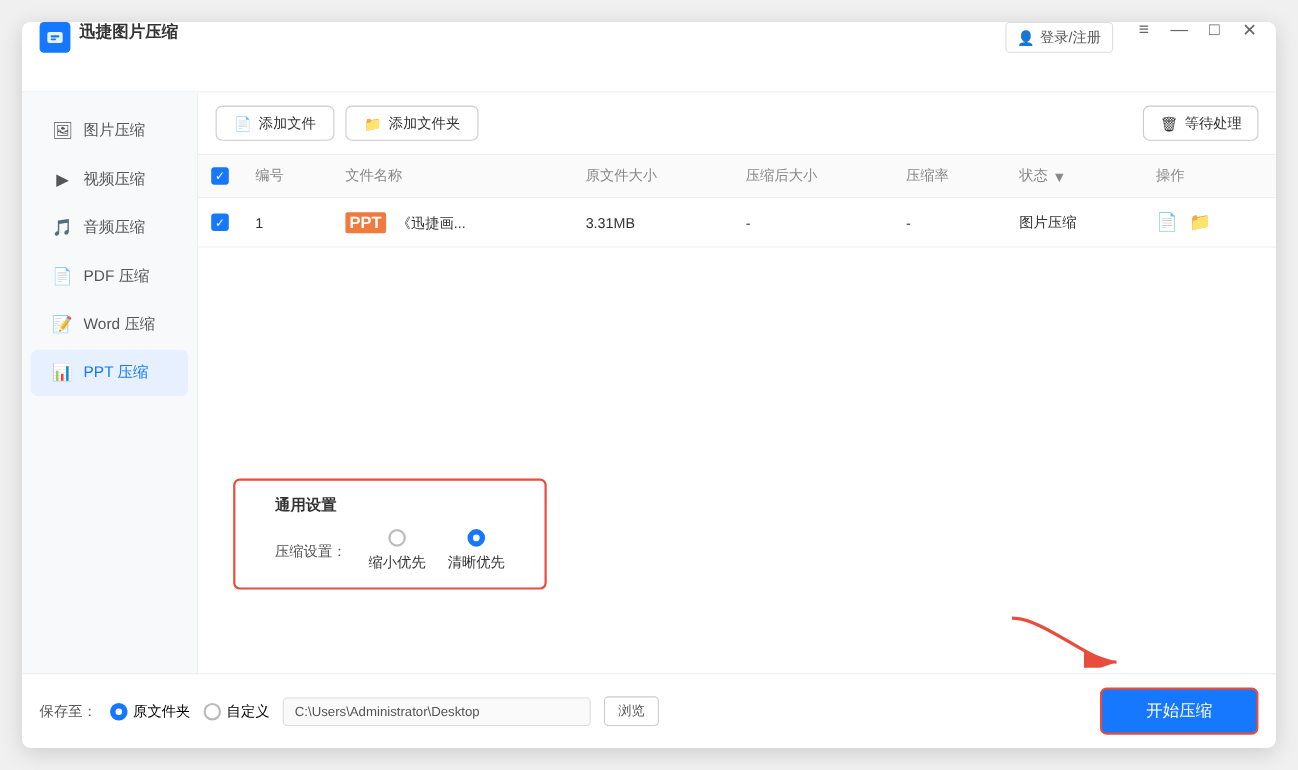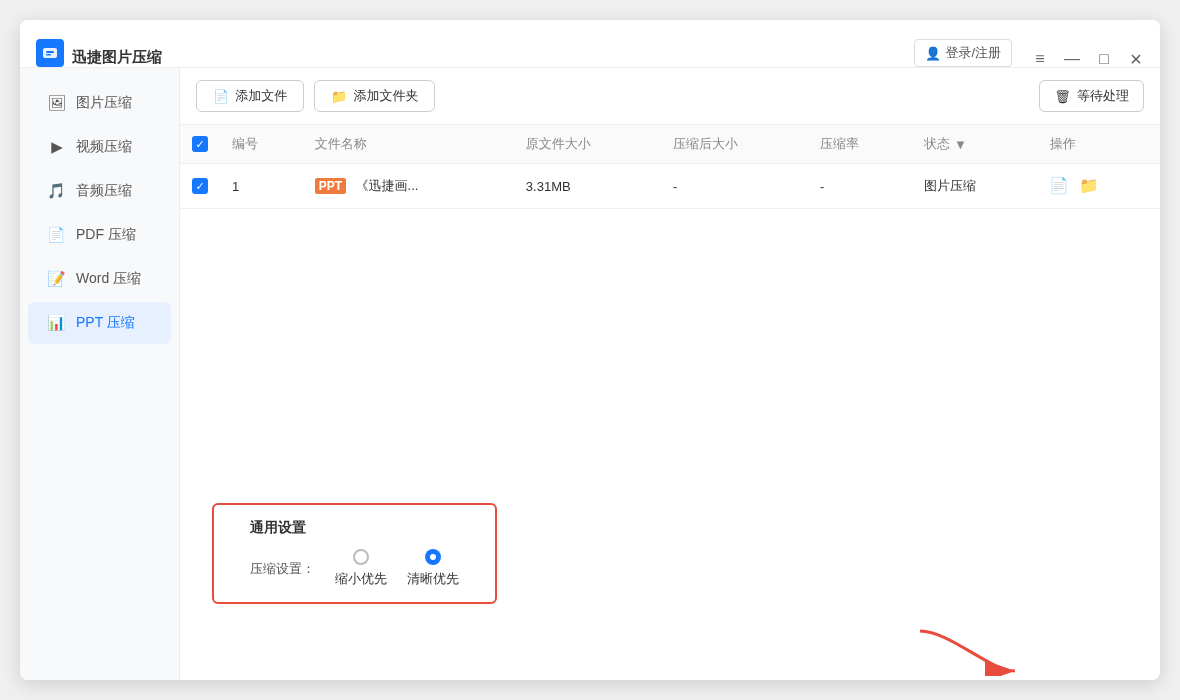--- a/index.html
+++ b/index.html
@@ -19,23 +19,23 @@
       background: #fff;
       border-radius: 8px;
       box-shadow: 0 4px 20px rgba(0,0,0,0.15);
       display: flex;
       flex-direction: column;
       overflow: hidden;
     }
     
     .titlebar {
       display: flex;
-      align-items: flex-end;
+      align-items: flex-start;
       padding: 0 16px;
-      height: 48px;
+      height: 64px;
       background: #fff;
       border-bottom: 1px solid #eee;
       flex-shrink: 0;
     }
     .titlebar-logo {
       width: 28px;
       height: 28px;
       margin-right: 8px;
       background: #1677ff;
       border-radius: 4px;
@@ -201,21 +201,21 @@
     }
     .checkbox-blue::after {
       content: '✓';
       color: white;
       font-size: 11px;
     }
     .file-icon-ppt {
       display: inline-block;
       background: #f07b3f;
       color: white;
-      font-size: 12px;
+      font-size: 15px;
       font-weight: bold;
       padding: 1px 4px;
       border-radius: 2px;
       margin-right: 6px;
     }
     .status-dropdown {
       display: flex;
       align-items: center;
       gap: 4px;
       cursor: pointer;
@@ -490,13 +490,27 @@
                 <polygon points="0 0, 10 3.5, 0 7" fill="#e74c3c"></polygon>
               </marker>
             </defs>
             <path d="M 10 10 C 40 10, 80 50, 105 50" stroke="#e74c3c" stroke-width="3" fill="none" marker-end="url(#arrowhead)"></path>
           </svg>
         </div>
       </div>
     </div>
   </div>
 
+  <div class="footer">
+    <span class="footer-label">保存至：</span>
+    <label class="radio-option-footer">
+      <span class="radio-checked"></span>
+      <span>原文件夹</span>
+    </label>
+    <label class="radio-option-footer">
+      <span class="radio-empty"></span>
+      <span>自定义</span>
+    </label>
+    <input type="text" class="footer-path" value="C:\Users\Administrator\Desktop" style="">
+    <button class="btn-browse">浏览</button>
+    <button class="btn-start">开始压缩</button>
+  </div>
 </div>
 
 </body></html>

